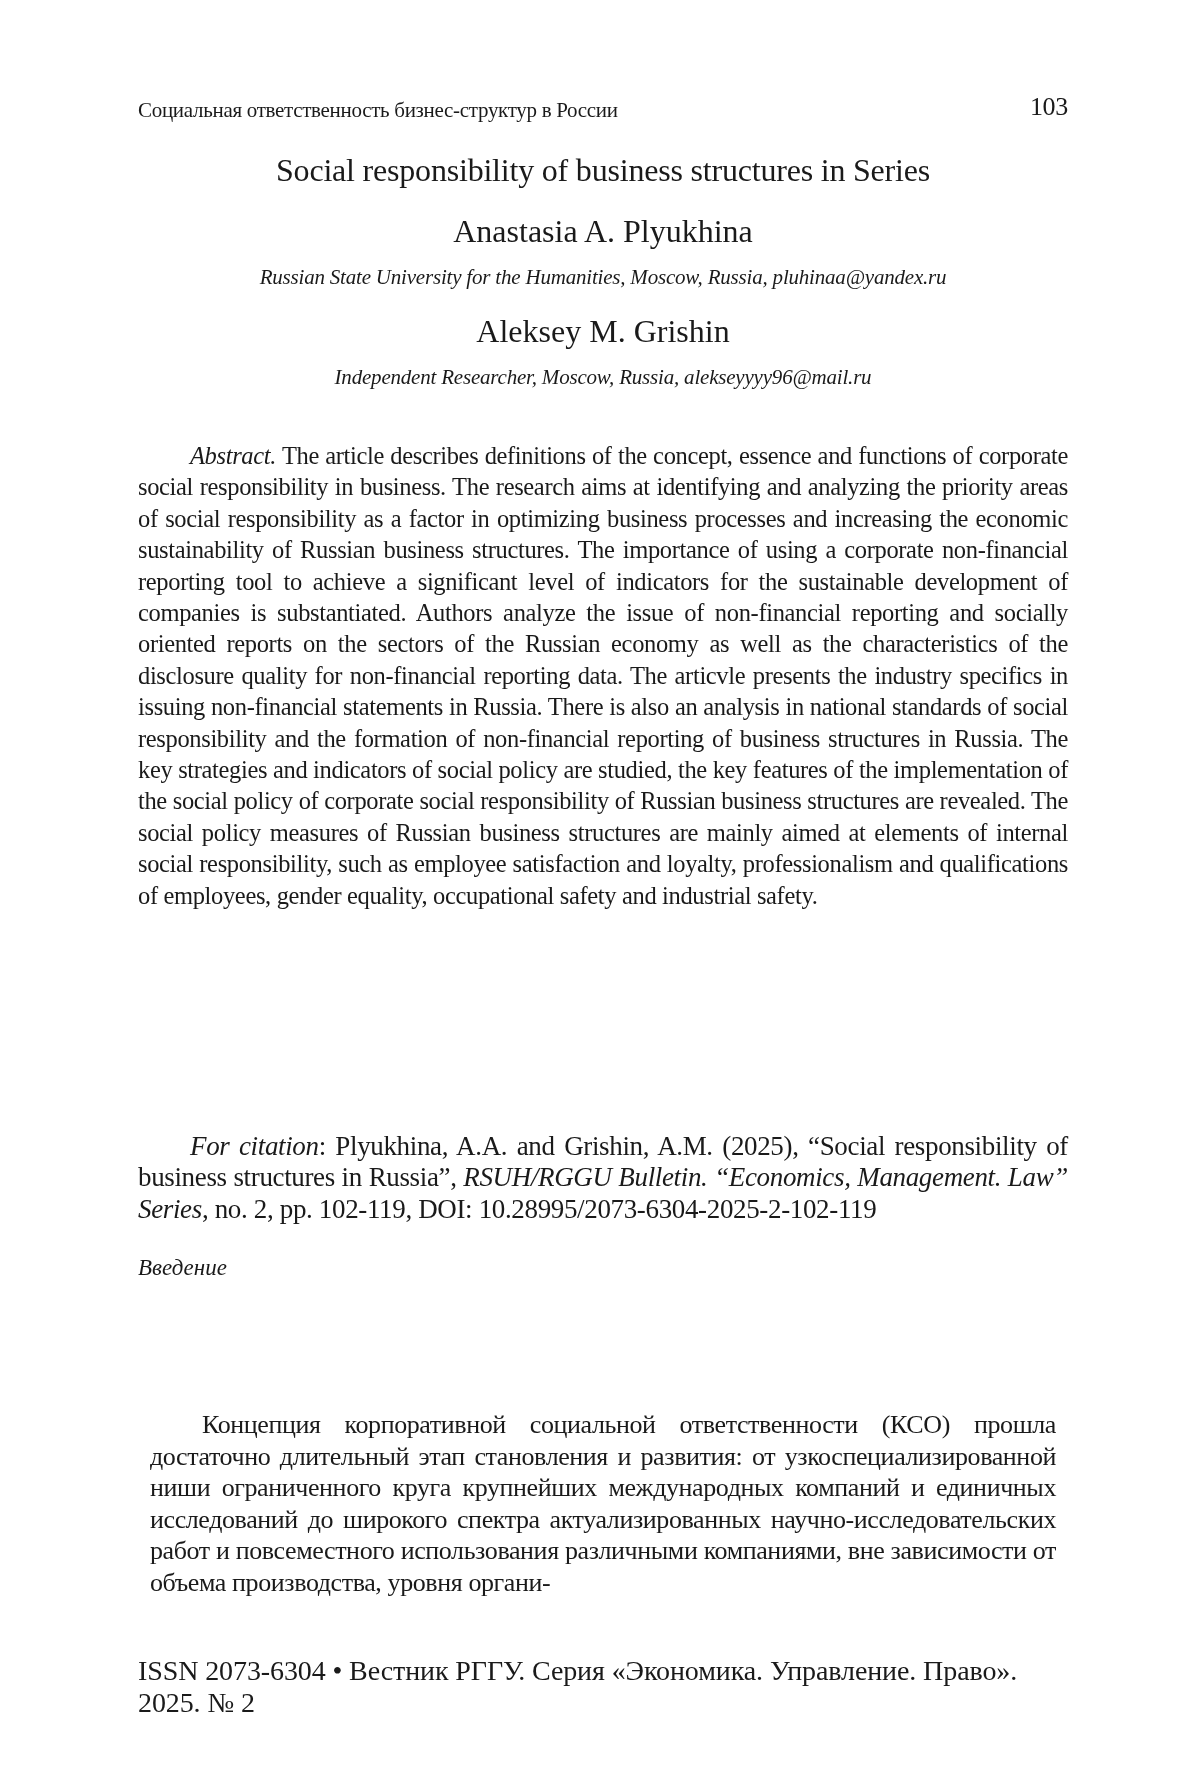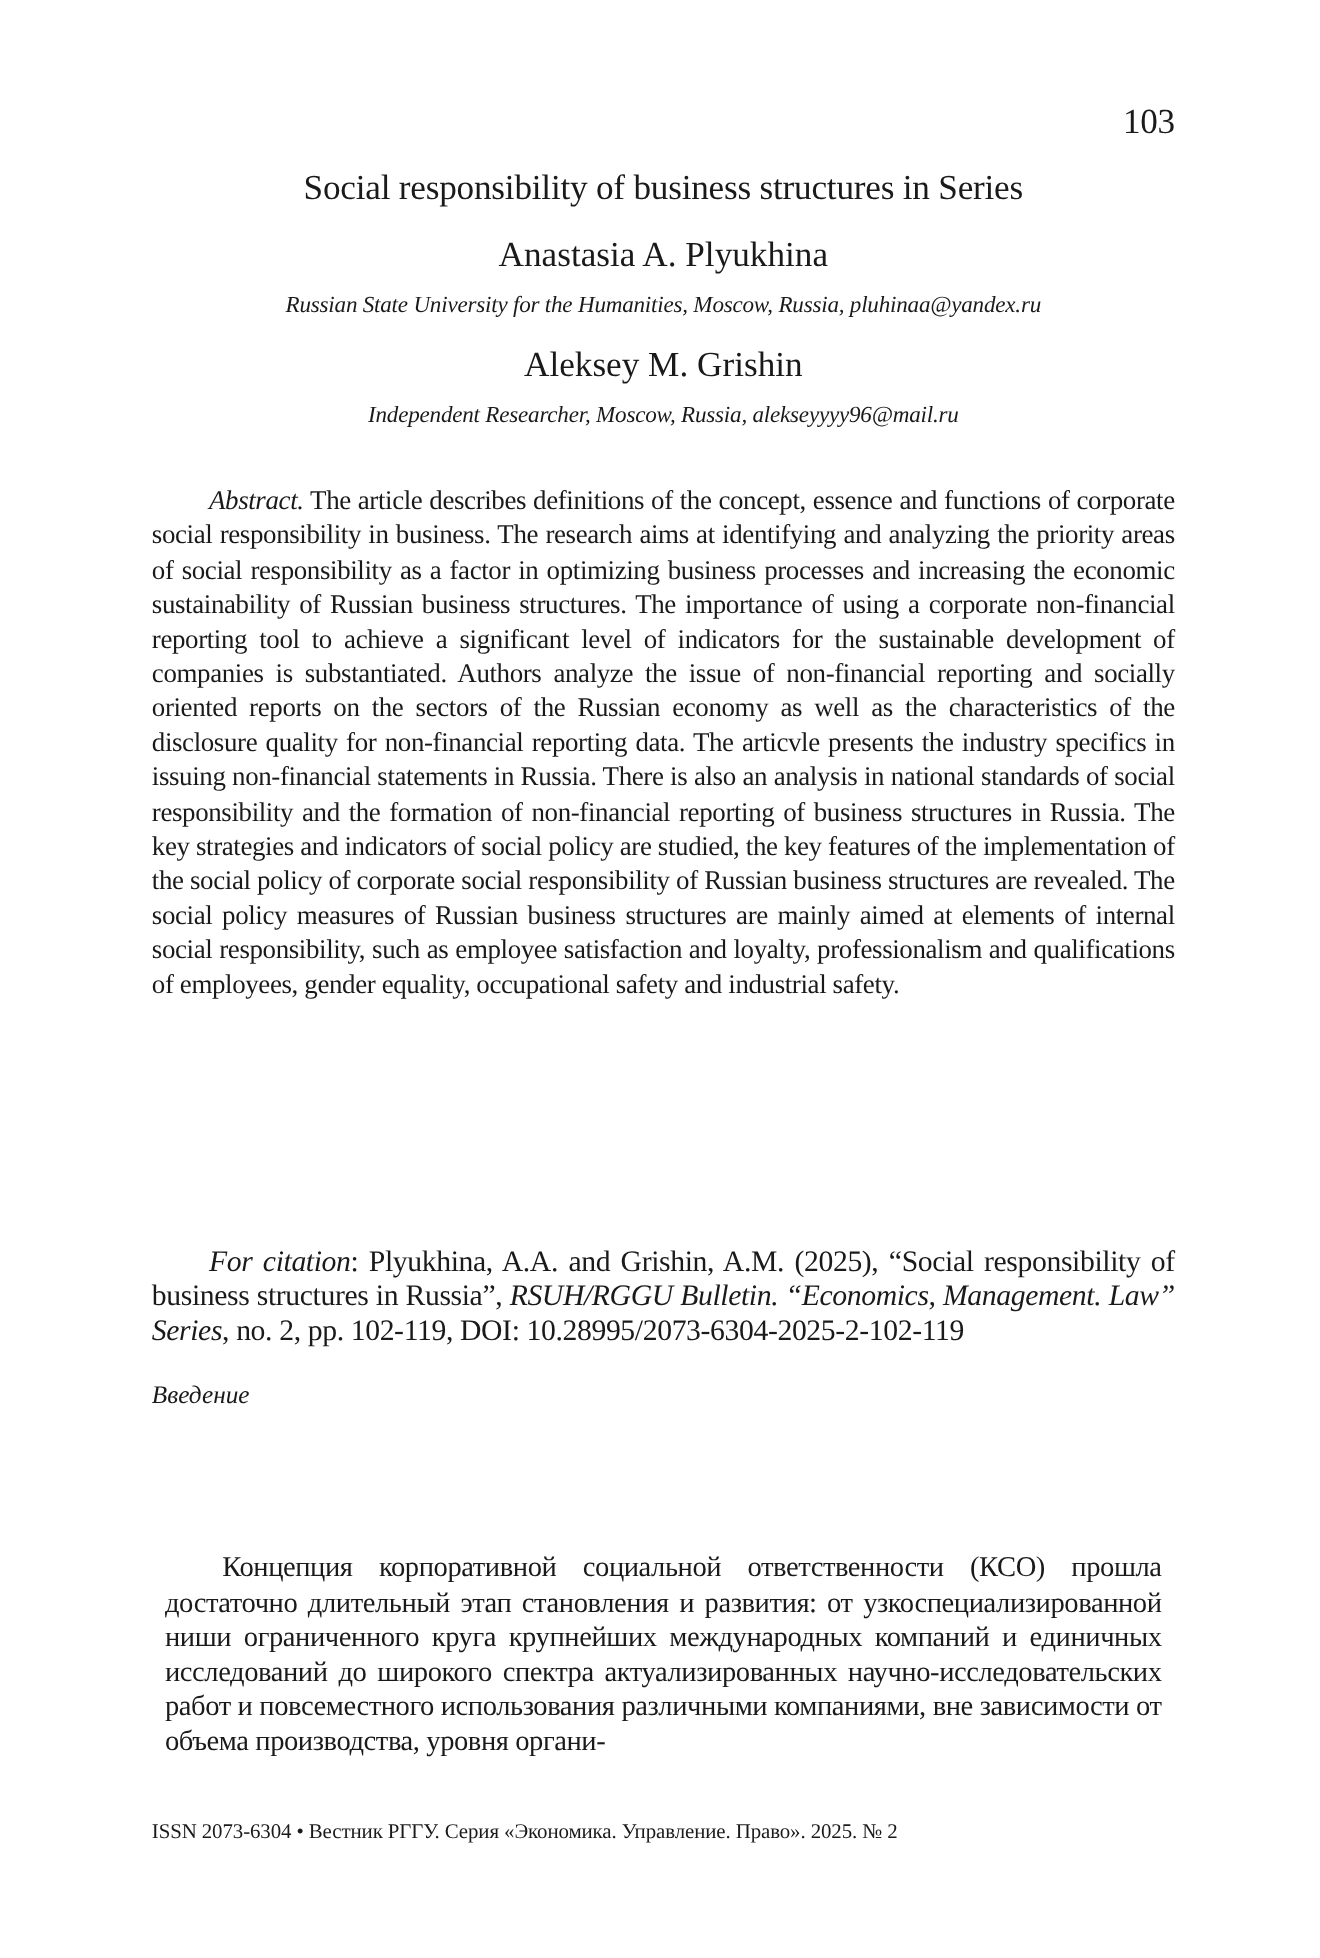--- a/index.html
+++ b/index.html
@@ -5,21 +5,21 @@
   html, body { margin: 0; padding: 0; background: #ffffff; }
   body {
     width: 1200px; height: 1780px; position: relative; overflow: hidden;
     font-family: "Liberation Serif", "DejaVu Serif", serif; color: #1a1a1a;
   }
   .page { position: absolute; left: 138px; top: 0; width: 930px; }
   .running-head {
     position: absolute; top: 98px; left: 0; width: 930px;
     font-size: 21px; letter-spacing: -0.3px;
   }
-  .running-head .pnum { position: absolute; right: 0; top: -6px; font-size: 32px; }
+  .running-head .pnum { position: absolute; right: 0; top: -6px; font-size: 26px; }
   .title {
     position: absolute; top: 152px; left: 0; width: 930px; text-align: center;
     font-size: 32px; letter-spacing: -0.2px;
   }
   .author { position: absolute; left: 0; width: 930px; text-align: center; font-size: 32px; }
   .aff { position: absolute; left: 0; width: 930px; text-align: center; font-size: 21px; font-style: italic; letter-spacing: -0.2px; }
   .a1 { top: 213px; } .f1 { top: 265px; }
   .a2 { top: 313px; } .f2 { top: 365px; }
   .abstract {
     position: absolute; top: 440px; left: 0; width: 930px;
@@ -35,29 +35,30 @@
   .it { font-style: italic; }
   .section-title {
     position: absolute; top: 1255px; left: 0; font-size: 23px; font-style: italic;
   }
   .body-text {
     position: absolute; top: 1397px; left: 0; width: 930px;
     font-size: 26px; line-height: 31.6px; text-align: justify; letter-spacing: -0.4px;
   }
   .body-text p { margin: 12px; text-indent: 52px; }
   .footer {
-    position: absolute; top: 1655px; left: 0; font-size: 19px; letter-spacing: -0.1px;
+    position: absolute; top: 1655px; left: 0; font-size: 28px; letter-spacing: -0.1px;
   }
 </style>
 </head>
 <body>
 
 <div class="page">
 
   <div class="running-head">
+    <span>Социальная ответственность бизнес-структур в России</span>
     <span class="pnum">103</span>
   </div>
 
   <div class="title">Social responsibility of business structures in Series</div>
 
   <div class="author a1">Anastasia A. Plyukhina</div>
   <div class="aff f1">Russian State University for the Humanities, Moscow, Russia, pluhinaa@yandex.ru</div>
 
   <div class="author a2">Aleksey M. Grishin</div>
   <div class="aff f2">Independent Researcher, Moscow, Russia, alekseyyyy96@mail.ru</div>

